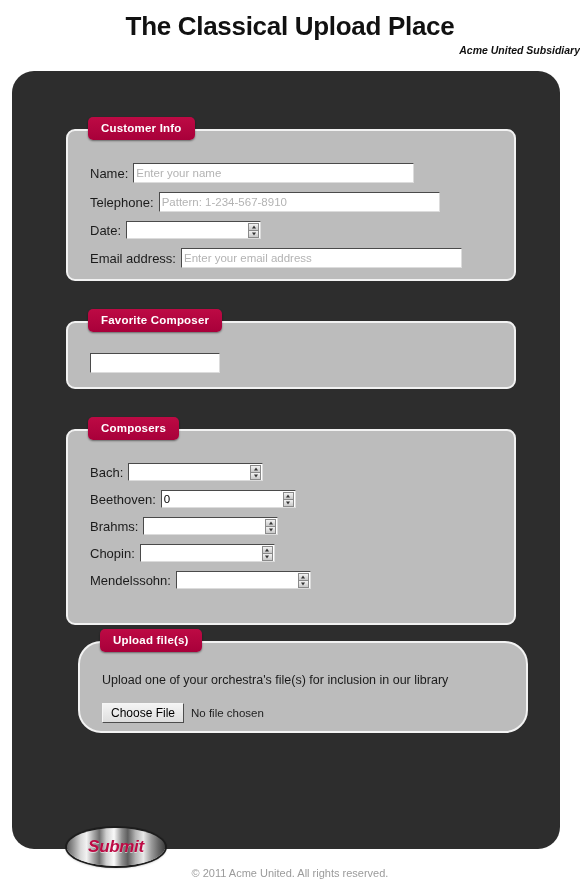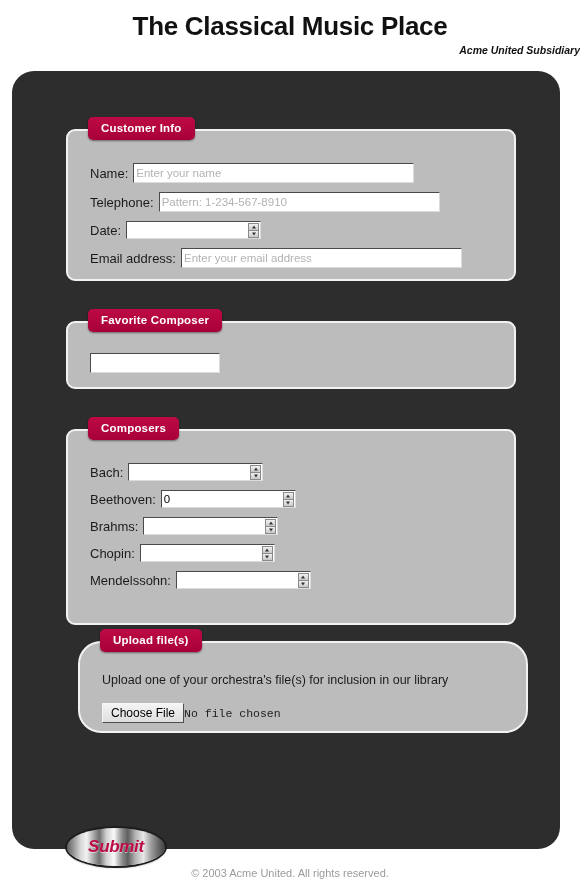--- a/index.html
+++ b/index.html
@@ -158,21 +158,21 @@
     background: linear-gradient(180deg,#f4f4f4 0%,#dedede 100%);
     border: 1px solid;
     border-color: #f6f6f6 #4d4d4d #4d4d4d #f6f6f6;
     padding: 2px 8px 2px 8px;
     color: #000;
     cursor: default;
   }
   .file-status {
     font-size: 11.5px;
     color: #222;
-    font-family: Liberation Mono, monospace;
+    margin-left: 7px;
   }
 
   
   .submit-btn {
     position: absolute;
     left: 55px;
     top: 757px;
     width: 98px;
     height: 38px;
     border: none;
@@ -213,21 +213,21 @@
     text-align: center;
     font-size: 11px;
     color: #9b9b9b;
   }
 </style>
 </head>
 <body>
 
 <div class="page">
 
-  <h1 class="site-title">The Classical Music Place</h1>
+  <h1 class="site-title">The Classical Upload Place</h1>
   <div class="site-subtitle">Acme United Subsidiary</div>
 
   <div class="shell">
 
     <div class="panel" style="left:54px; top:58px; width:450px; height:152px; padding:32px 22px 0 22px;">
       <div class="legend">Customer Info</div>
 
       <div class="field-row">
         <span class="field-label">Name:</span>
         <input class="txt" type="text" style="max-width: 275px;" value="" placeholder="Enter your name">
@@ -329,15 +329,15 @@
     </div>
 
     <button class="submit-btn" type="submit">
       <span class="submit-oval">
         <span class="submit-label">Submit</span>
       </span>
     </button>
 
   </div>
 
-  <div class="footer">© 2003 Acme United. All rights reserved.</div>
+  <div class="footer">© 2011 Acme United. All rights reserved.</div>
 
 </div>
 
 </body></html>

